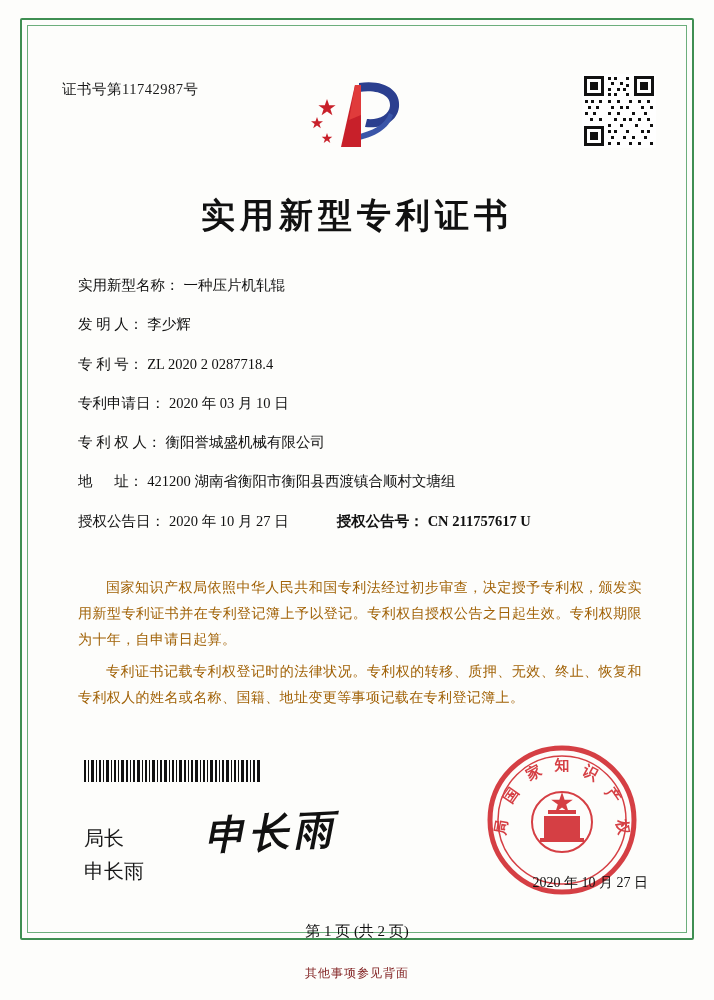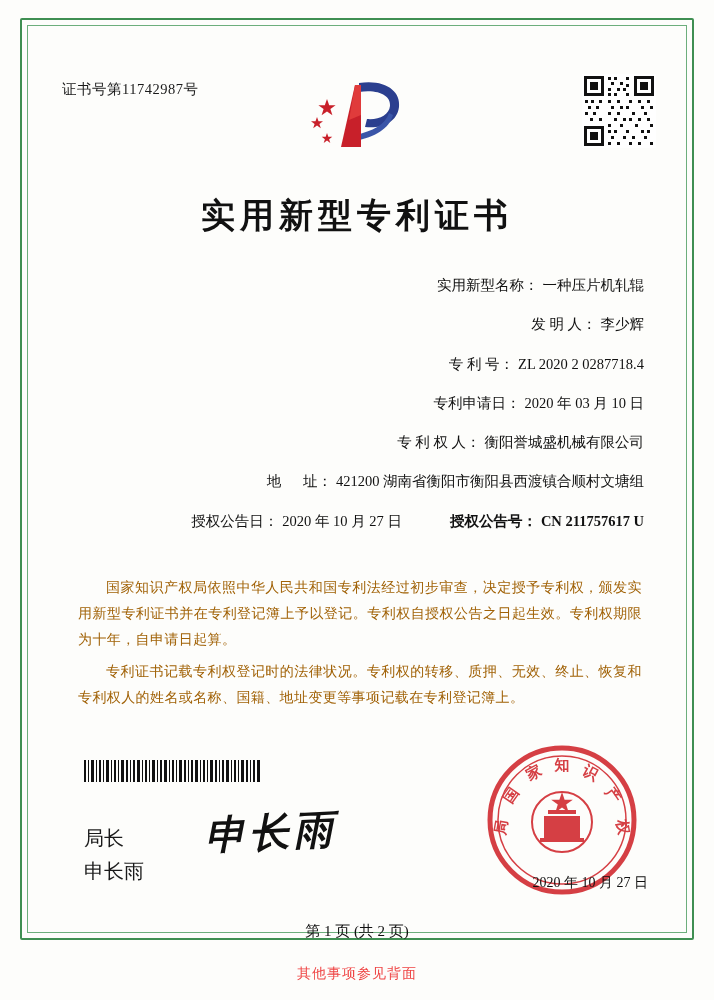--- a/index.html
+++ b/index.html
@@ -96,21 +96,20 @@
     left: 78px;
     top: 275px;
     right: 70px;
   }
   .field-row {
     display: flex;
     align-items: baseline;
     margin-bottom: 17.5px;
     font-size: 14.5px;
     line-height: 1.5;
-    justify-content: flex-end;
   }
   .field-label {
     white-space: pre;
     color: #111;
   }
   .field-value {
     color: #111;
     padding-left: 4px;
   }
   .field-row.two-col .col2 {
@@ -192,22 +191,22 @@
     font-size: 15px;
     color: #111;
   }
 
   .footer-note {
     position: absolute;
     left: 0;
     right: 0;
     top: 965px;
     text-align: center;
-    font-size: 14px;
-    color: #ef4444;
+    font-size: 12px;
+    color: #7f1d1d;
     letter-spacing: 1px;
   }
 </style>
 </head>
 <body>
 
 <div class="page">
 
   <div class="frame-outer"></div>
   <div class="frame-inner"></div>

